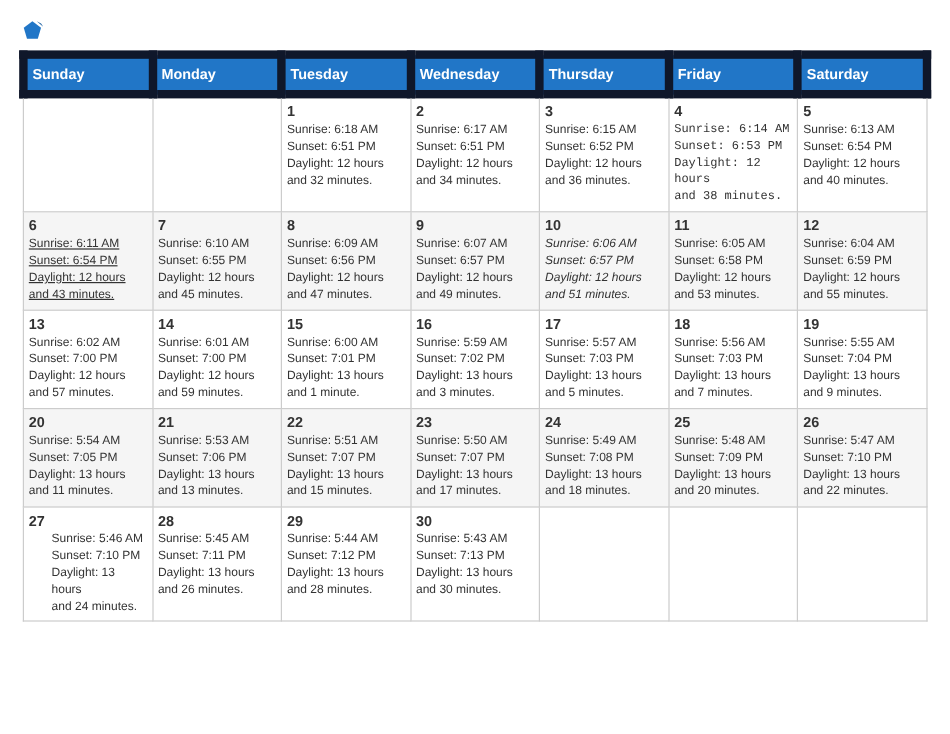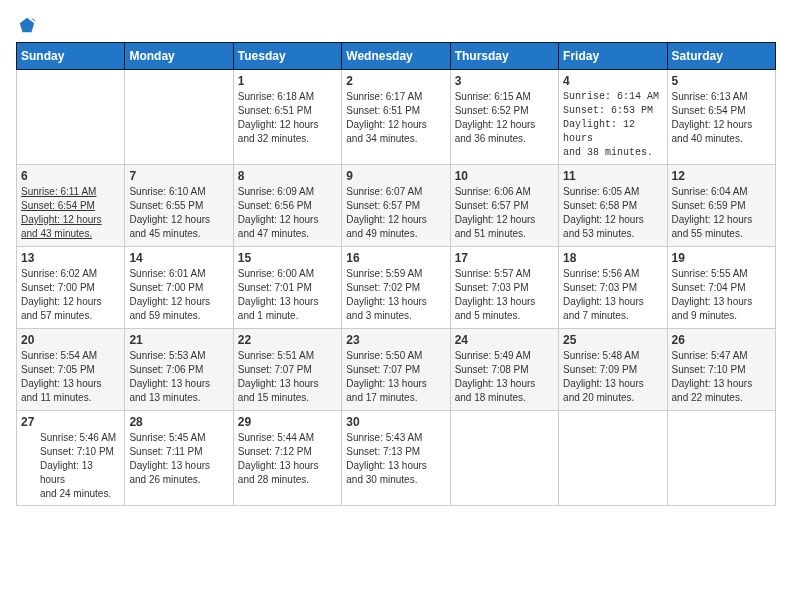--- a/index.html
+++ b/index.html
@@ -55,21 +55,21 @@
       border-collapse: collapse;
       table-layout: fixed;
     }
     thead tr th {
       background-color: #2176c7;
       color: #fff;
       font-size: 12px;
       font-weight: bold;
       padding: 6px 4px;
       text-align: left;
-      border: 1px solid #0f172a;
+      border: 7px solid #0f172a;
     }
     tbody tr td {
       vertical-align: top;
       border: 1px solid #ccc;
       padding: 4px;
       font-size: 10px;
       color: #333;
       height: 82px;
       background: #fff;
     }
@@ -188,21 +188,21 @@
         </td>
         <td>
           <span class="day-num">9</span>
           <div class="cell-text" style="white-space: pre-line;">Sunrise: 6:07 AM
 Sunset: 6:57 PM
 Daylight: 12 hours
 and 49 minutes.</div>
         </td>
         <td>
           <span class="day-num">10</span>
-          <div class="cell-text" style="white-space: pre-line;">Sunrise: 6:06 AM
+          <div class="cell-text" style="white-space: pre-line; font-style: italic;">Sunrise: 6:06 AM
 Sunset: 6:57 PM
 Daylight: 12 hours
 and 51 minutes.</div>
         </td>
         <td>
           <span class="day-num">11</span>
           <div class="cell-text" style="white-space: pre-line;">Sunrise: 6:05 AM
 Sunset: 6:58 PM
 Daylight: 12 hours
 and 53 minutes.</div>

